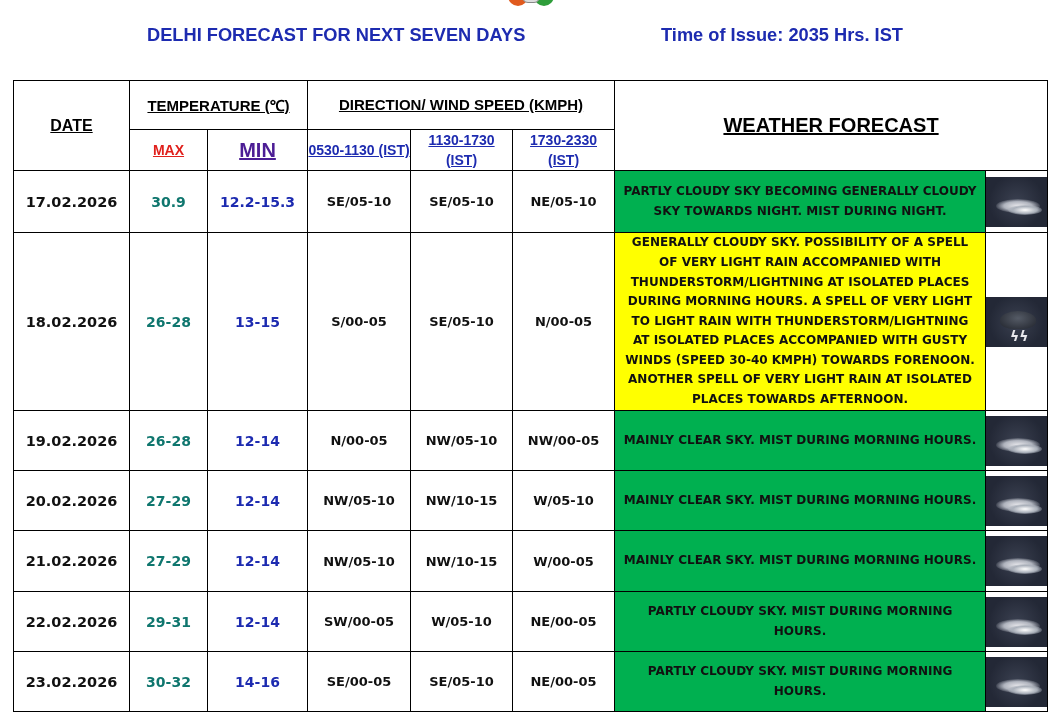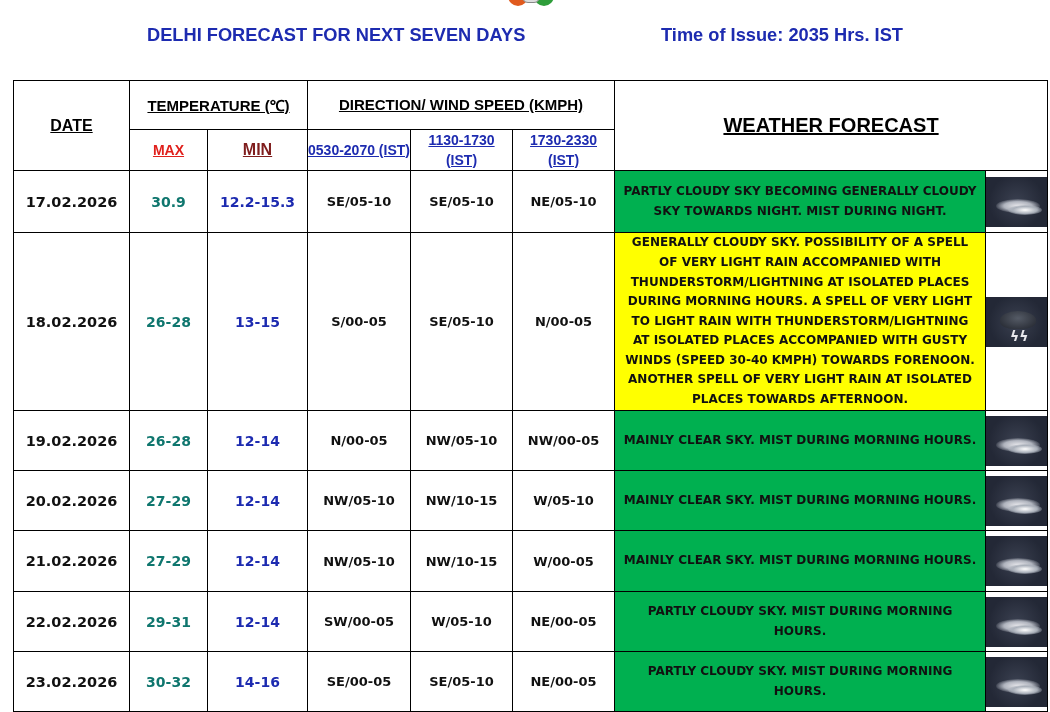--- a/index.html
+++ b/index.html
@@ -12,21 +12,21 @@
     .title { position: absolute; top: 24px; font-weight: bold; font-size: 19px; color: #1d2bb0; letter-spacing: 0px; transform: scaleX(0.96); transform-origin: left; }
     .title-main { left: 147px; }
     .title-time { left: 661px; }
     table { position: absolute; left: 13px; top: 80px; border-collapse: collapse; width: 1034px; table-layout: fixed; }
     td, th { border: 1.5px solid #000; text-align: center; vertical-align: middle; font-family: "Liberation Sans", sans-serif; }
     th { font-weight: bold; font-size: 16px; color: #000; background: #fff; text-decoration: underline; }
     .h-temp { font-size: 15px; }
     .h-wind { font-size: 15px; line-height: 18px; }
     .h-sub { font-size: 14px; line-height: 20px; color: #1d2bb0; }
     .h-max { color: #e0201c; font-size: 14px; }
-    .h-min { color: #7f1d1d; font-size: 16px; }
+    .h-min { color: #4c1d95; font-size: 20px; }
     .h-wf { font-size: 20px; }
     td { font-size: 14px; font-weight: bold; color: #111; font-family: "DejaVu Sans", sans-serif; }
     td.date { font-size: 14.5px; }
     td.max { color: #0f766e; }
     td.min { color: #1d2bb0; }
     td.wind { font-size: 13px; }
     td.fc { font-size: 12px; line-height: 19.6px; padding: 0 8px; color: #111; }
     td.fc.green { background: #00b050; }
     td.fc.yellow { background: #ffff00; margin-top: 22px; }
     td.icon { padding: 0; background: #fff; }
@@ -62,21 +62,21 @@
   <thead>
     <tr style="height:49px">
       <th rowspan="2">DATE</th>
       <th colspan="2" class="h-temp">TEMPERATURE (℃)</th>
       <th colspan="3" class="h-wind"><span>DIRECTION/ WIND SPEED (KMPH)</span></th>
       <th colspan="2" rowspan="2" class="h-wf">WEATHER FORECAST</th>
     </tr>
     <tr style="height:39px">
       <th class="h-max">MAX</th>
       <th class="h-min">MIN</th>
-      <th class="h-sub">0530-2070 (IST)</th>
+      <th class="h-sub">0530-1130 (IST)</th>
       <th class="h-sub">1130-1730 (IST)</th>
       <th class="h-sub">1730-2330 (IST)</th>
     </tr>
   </thead>
   <tbody id="rows">
       <tr style="height: 62px;">
         <td class="date">17.02.2026</td>
         <td class="max">30.9</td>
         <td class="min">12.2-15.3</td>
         <td class="wind">SE/05-10</td>

